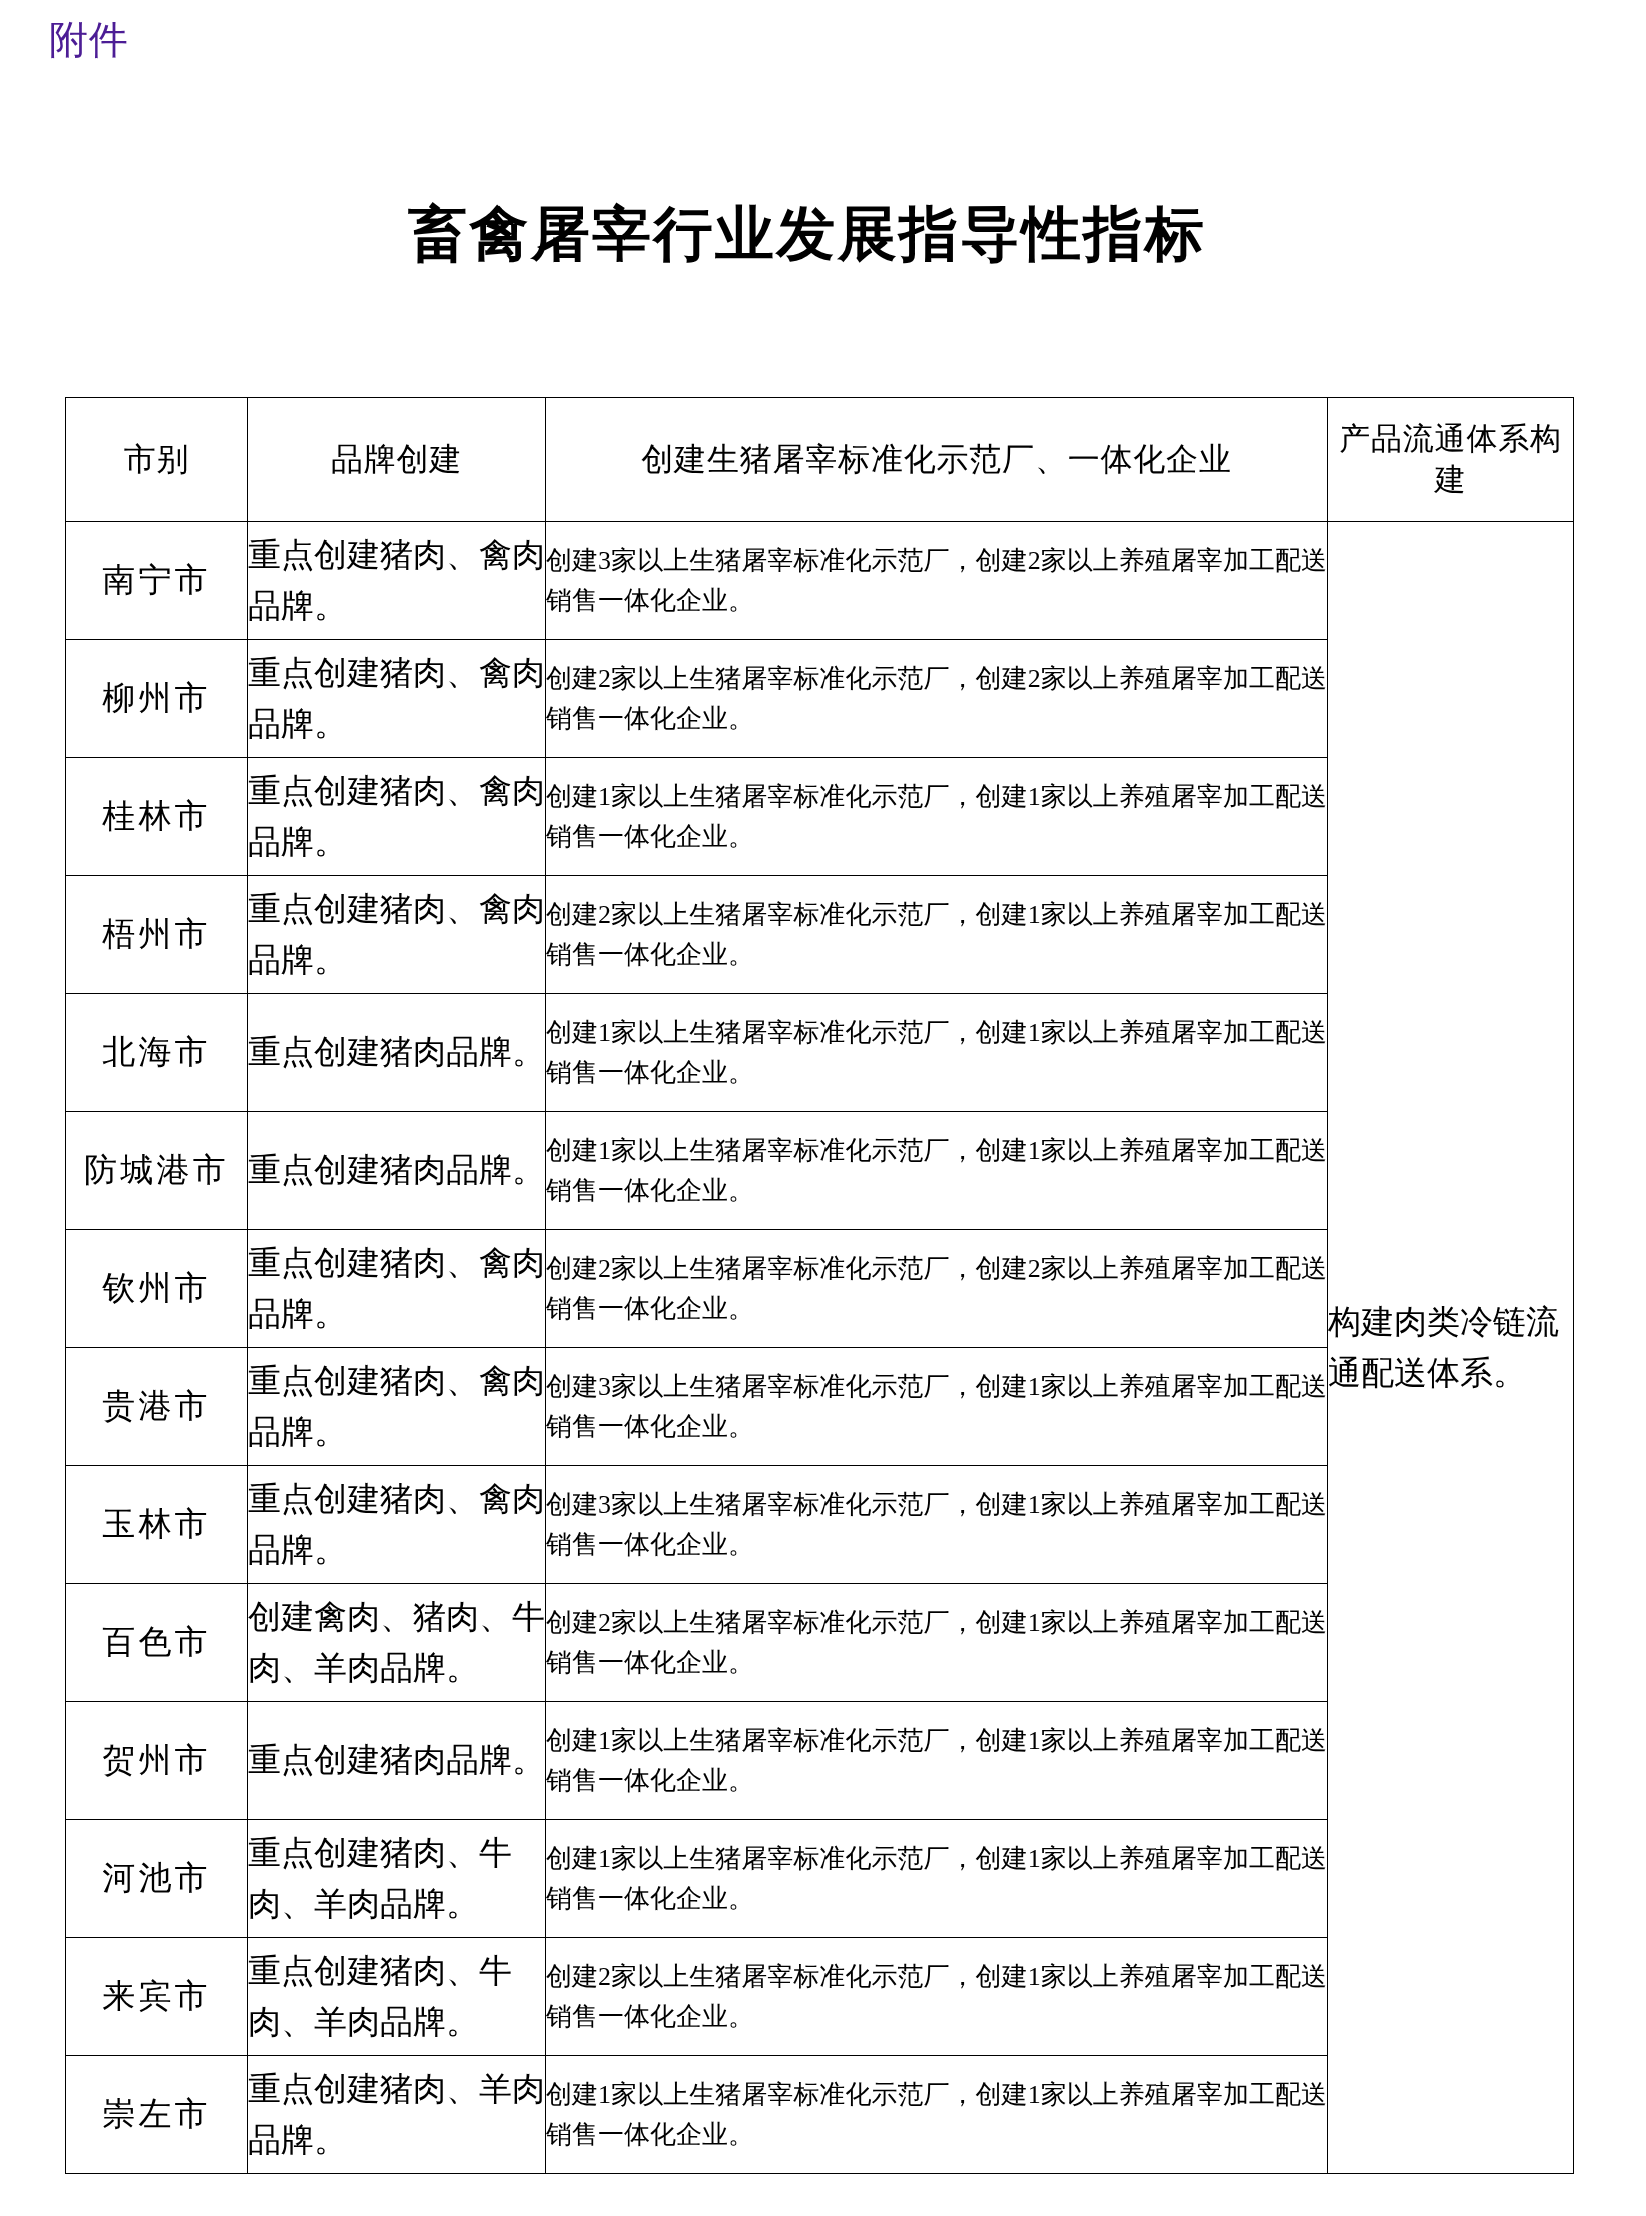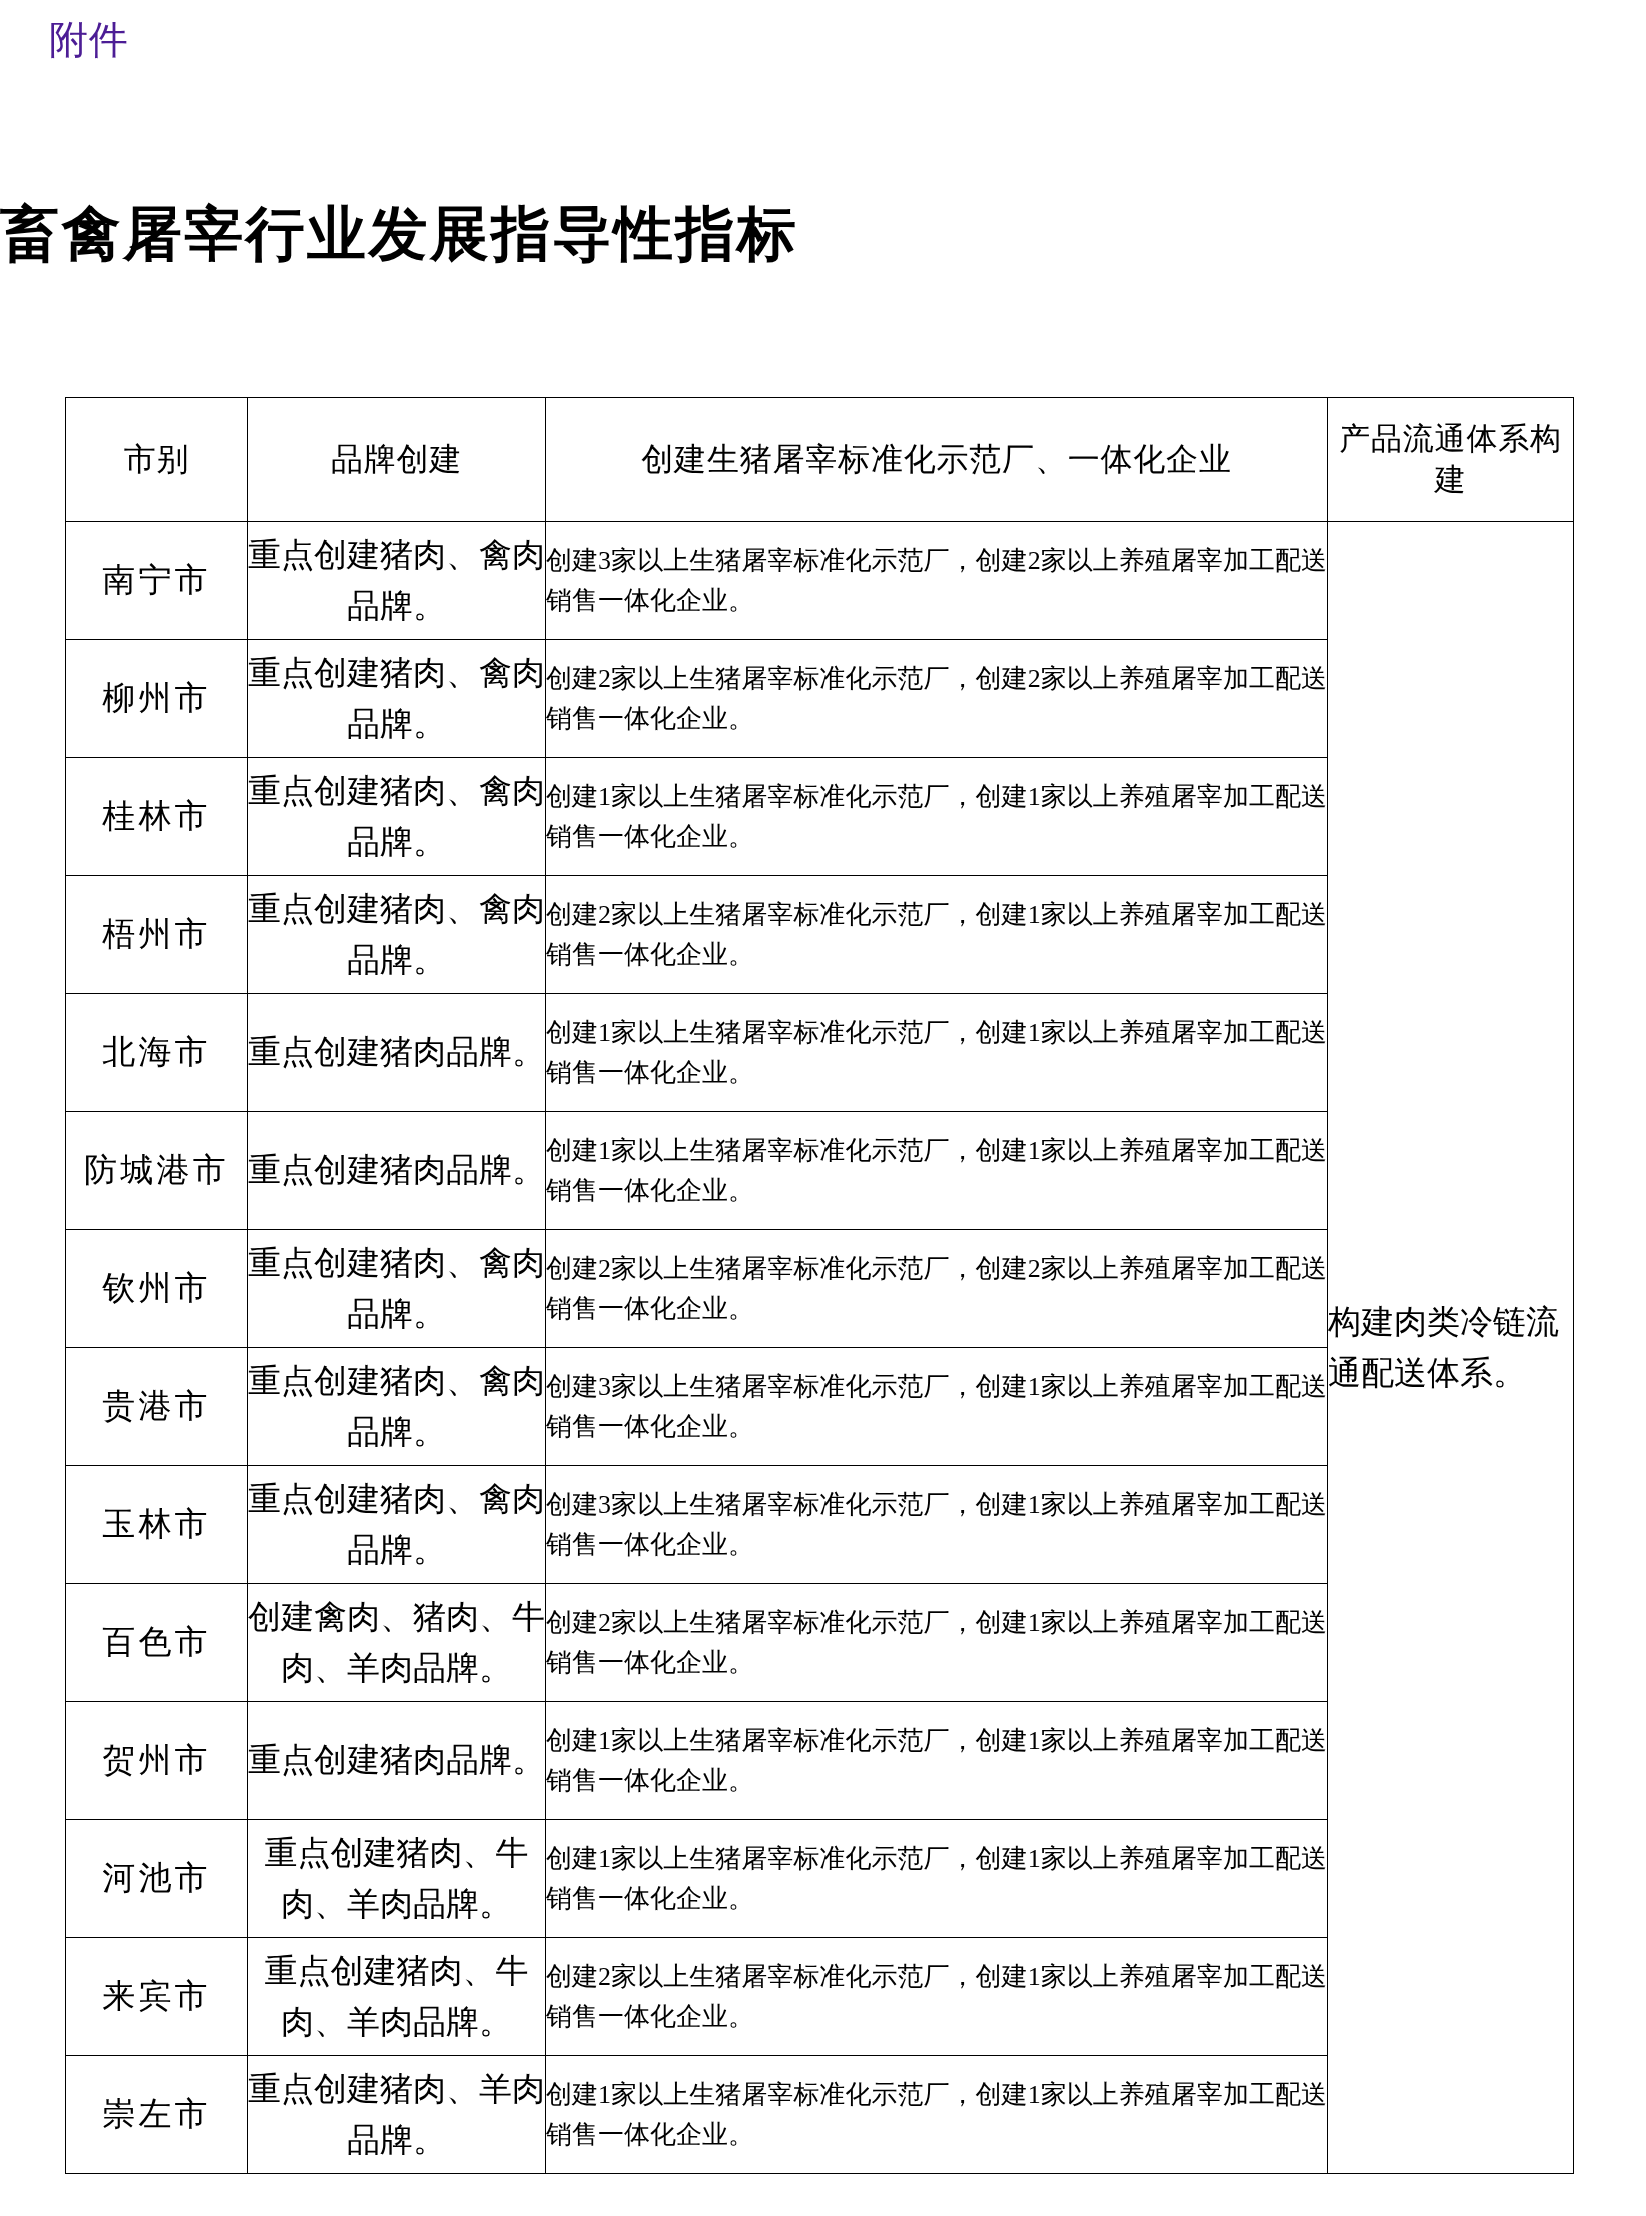--- a/index.html
+++ b/index.html
@@ -29,21 +29,21 @@
     font-weight: 400;
     color: #4c1d95;
   }
 
   
   #doc-title {
     position: absolute;
     left: 0;
     top: 202px;
     width: 1614px;
-    text-align: left;
+    text-align: center;
     font-family: "Liberation Serif", "DejaVu Serif", serif;
     font-weight: bold;
     font-size: 59px;
     line-height: 1.1;
     letter-spacing: 2.4px;
     white-space: nowrap;
   }
 
   
   #indicator-table {
@@ -92,21 +92,21 @@
     letter-spacing: 3.2px;
     line-height: 1.2;
     padding: 3.2px 4.8px;
     white-space: nowrap;
   }
   .cell-brand {
     font-size: 33px;
     line-height: 1.52;
     letter-spacing: 0px;
     padding: 9.5px 6.4px 9.5px 8px;
-    text-align: center;
+    text-align: left;
     vertical-align: middle;
     word-break: break-all;
   }
   .cell-plant {
     font-size: 26px;
     line-height: 1.52;
     letter-spacing: 0px;
     padding: 9.5px 8px 9.5px 8px;
     text-align: left;
     vertical-align: middle;

